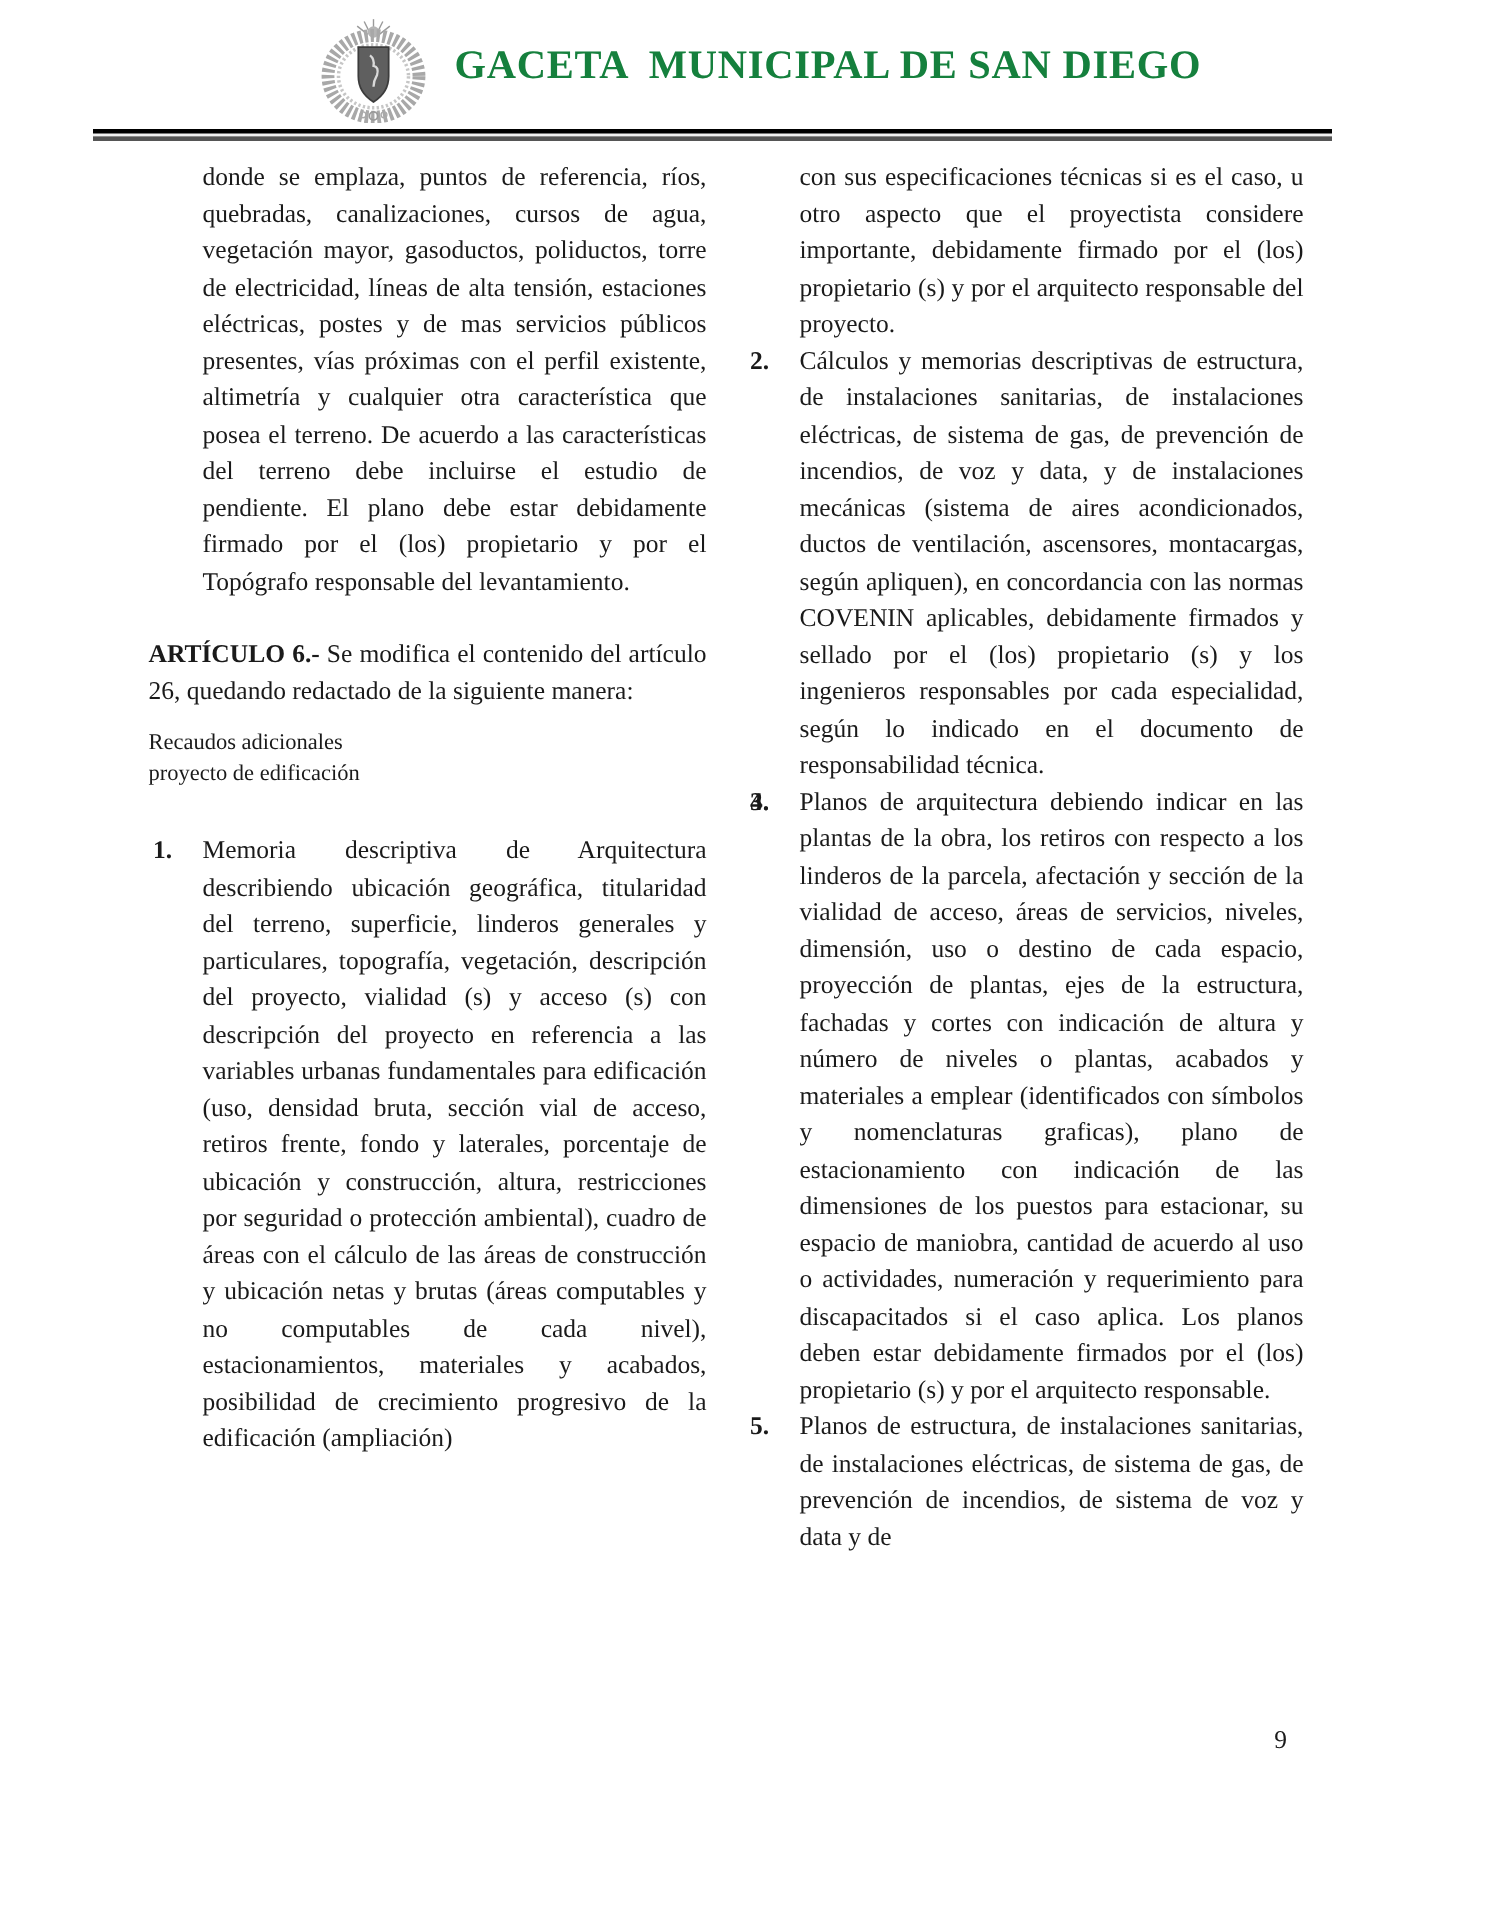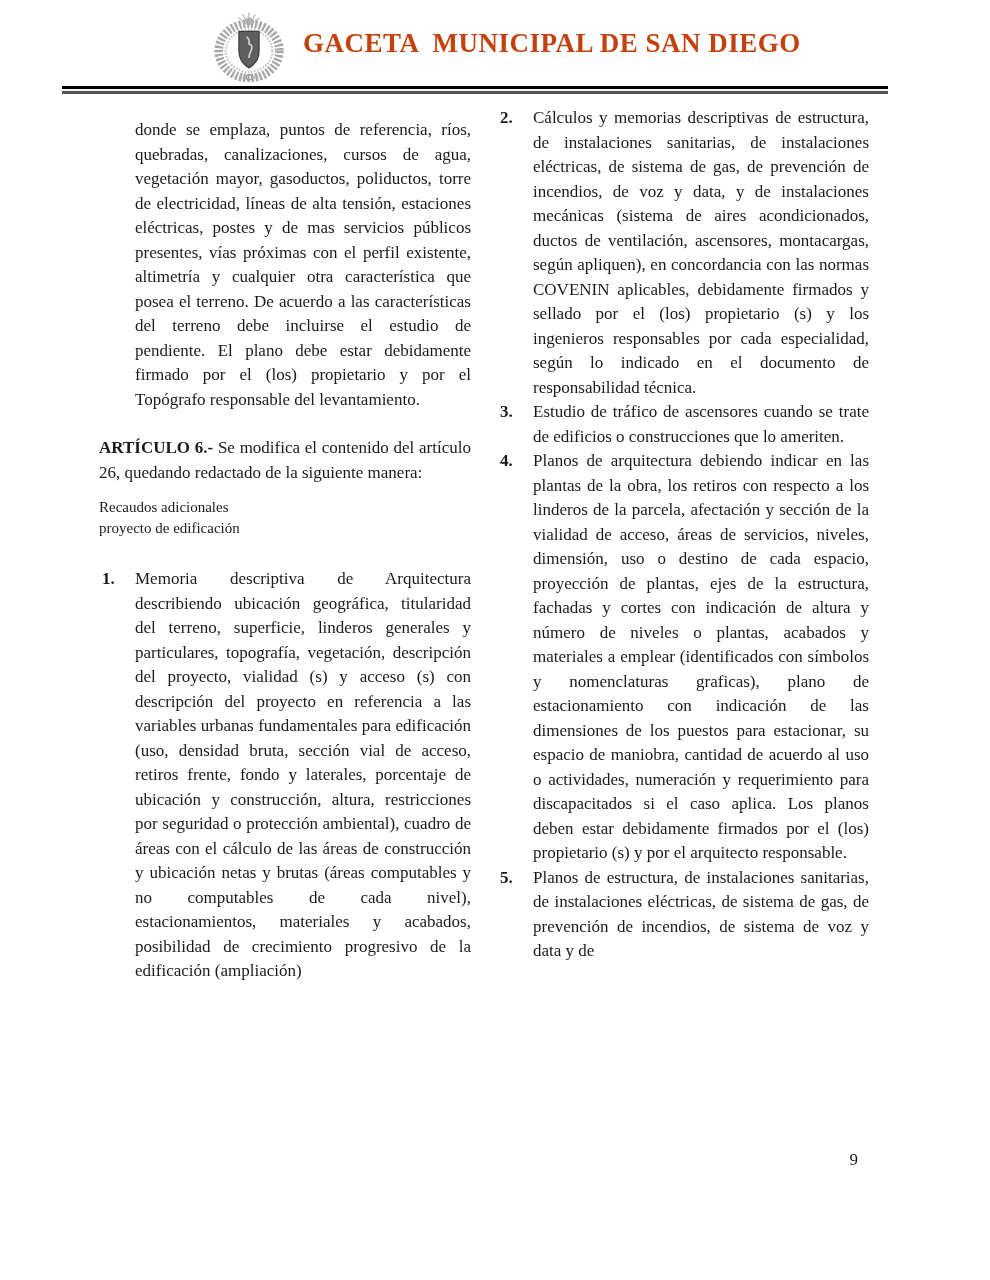--- a/index.html
+++ b/index.html
@@ -27,21 +27,21 @@
   }
   .title {
     position: absolute;
     left: 303px;
     top: 28px;
     margin: 0;
     font-size: 27px;
     font-weight: bold;
     letter-spacing: 0.5px;
     white-space: pre;
-    color: #c2410c;
+    color: #15803d;
   }
   .header-rule {
     position: absolute;
     left: 62px;
     top: 86px;
     width: 826px;
     height: 3px;
     background: #000;
     border-bottom: 2px solid #f2f2f2;
     box-shadow: 0 3px 0 #555;
@@ -54,21 +54,21 @@
     display: flex;
     gap: 26px;
   }
   .col {
     width: 372px;
     font-size: 17px;
     line-height: 24.5px;
     text-align: justify;
   }
   .para { margin: 0; }
-  .indent { padding-left: 36px; margin-top: 12px; }
+  .indent { padding-left: 36px; }
   .articulo6 { margin-top: 24px; }
   .articulo6 strong { font-weight: bold; }
   .subheading {
     margin-top: 12px;
     text-align: left;
     font-size: 15px;
     line-height: 21px;
   }
   .list-item {
     position: relative;
@@ -134,29 +134,29 @@
       </div>
 
 
       <div class="list-item first-item">
         <span class="num">1.</span>
         <span>Memoria descriptiva de Arquitectura describiendo ubicación geográfica, titularidad del terreno, superficie, linderos generales y particulares, topografía, vegetación, descripción del proyecto, vialidad (s) y acceso (s) con descripción del proyecto en referencia a las variables urbanas fundamentales para edificación (uso, densidad bruta, sección vial de acceso, retiros frente, fondo y laterales, porcentaje de ubicación y construcción, altura, restricciones por seguridad o protección ambiental), cuadro de áreas con el cálculo de las áreas de construcción y ubicación netas y brutas (áreas computables y no computables de cada nivel), estacionamientos, materiales y acabados, posibilidad de crecimiento progresivo de la edificación (ampliación)</span>
       </div>
     </section>
 
     <section class="col">
+      <p class="para indent">con sus especificaciones técnicas si es el caso, u otro aspecto que el proyectista considere importante, debidamente firmado por el (los) propietario (s) y por el arquitecto responsable del proyecto.</p>
 
       <div class="list-item">
         <span class="num">2.</span>
         <span>Cálculos y memorias descriptivas de estructura, de instalaciones sanitarias, de instalaciones eléctricas, de sistema de gas, de prevención de incendios, de voz y data, y de instalaciones mecánicas (sistema de aires acondicionados, ductos de ventilación, ascensores, montacargas, según apliquen), en concordancia con las normas COVENIN aplicables, debidamente firmados y sellado por el (los) propietario (s) y los ingenieros responsables por cada especialidad, según lo indicado en el documento de responsabilidad técnica.</span>
       </div>
 
       <div class="list-item">
         <span class="num">3.</span>
-        <span>Estudio de tráfico de ascensores cuando se trate de edificios o construcciones que lo ameriten.</span>
       </div>
 
       <div class="list-item">
         <span class="num">4.</span>
         <span>Planos de arquitectura debiendo indicar en las plantas de la obra, los retiros con respecto a los linderos de la parcela, afectación y sección de la vialidad de acceso, áreas de servicios, niveles, dimensión, uso o destino de cada espacio, proyección de plantas, ejes de la estructura, fachadas y cortes con indicación de altura y número de niveles o plantas, acabados y materiales a emplear (identificados con símbolos y nomenclaturas graficas), plano de estacionamiento con indicación de las dimensiones de los puestos para estacionar, su espacio de maniobra, cantidad de acuerdo al uso o actividades, numeración y requerimiento para discapacitados si el caso aplica. Los planos deben estar debidamente firmados por el (los) propietario (s) y por el arquitecto responsable.</span>
       </div>
 
       <div class="list-item">
         <span class="num">5.</span>
         <span>Planos de estructura, de instalaciones sanitarias, de instalaciones eléctricas, de sistema de gas, de prevención de incendios, de sistema de voz y data y de</span>

